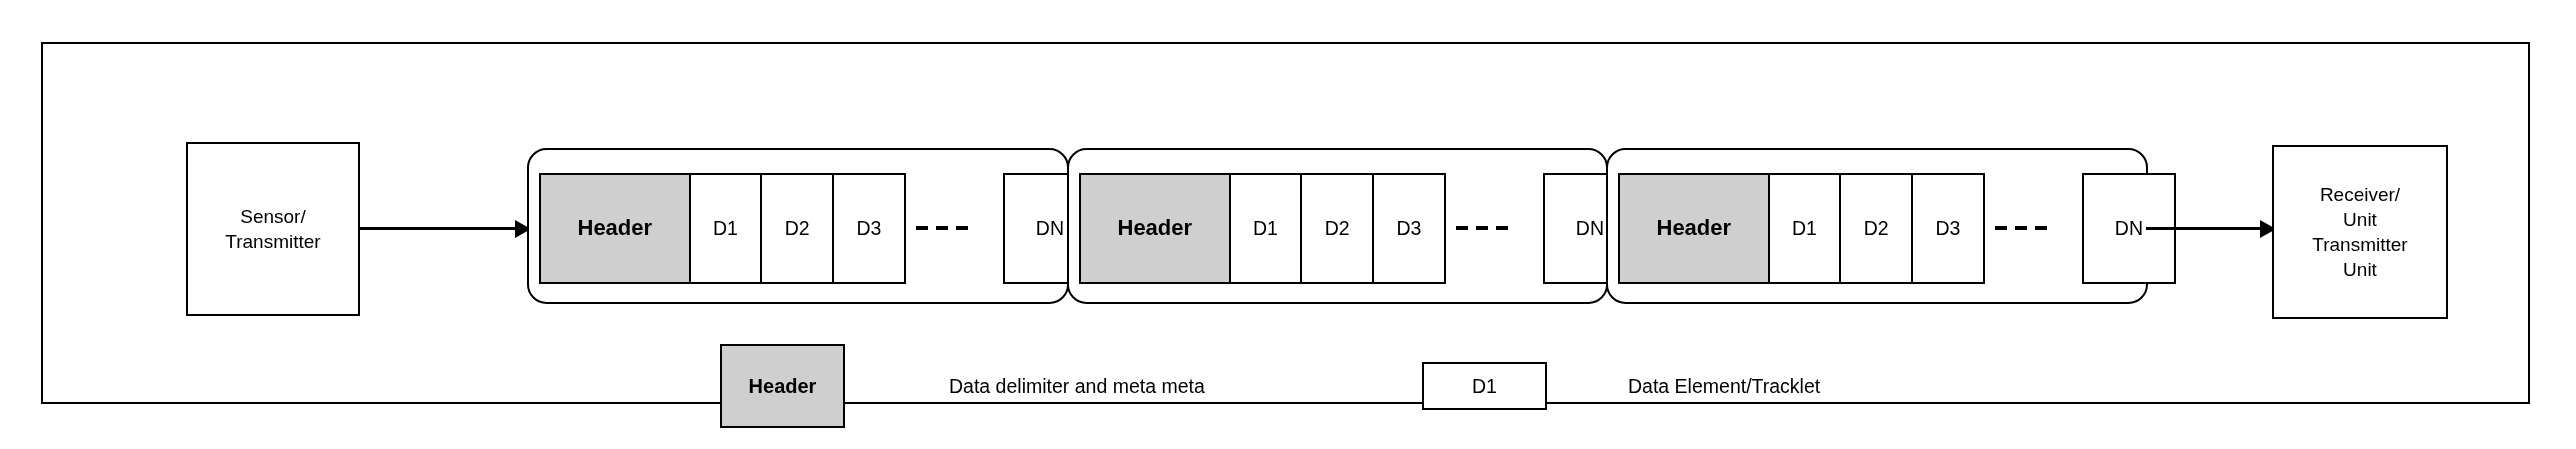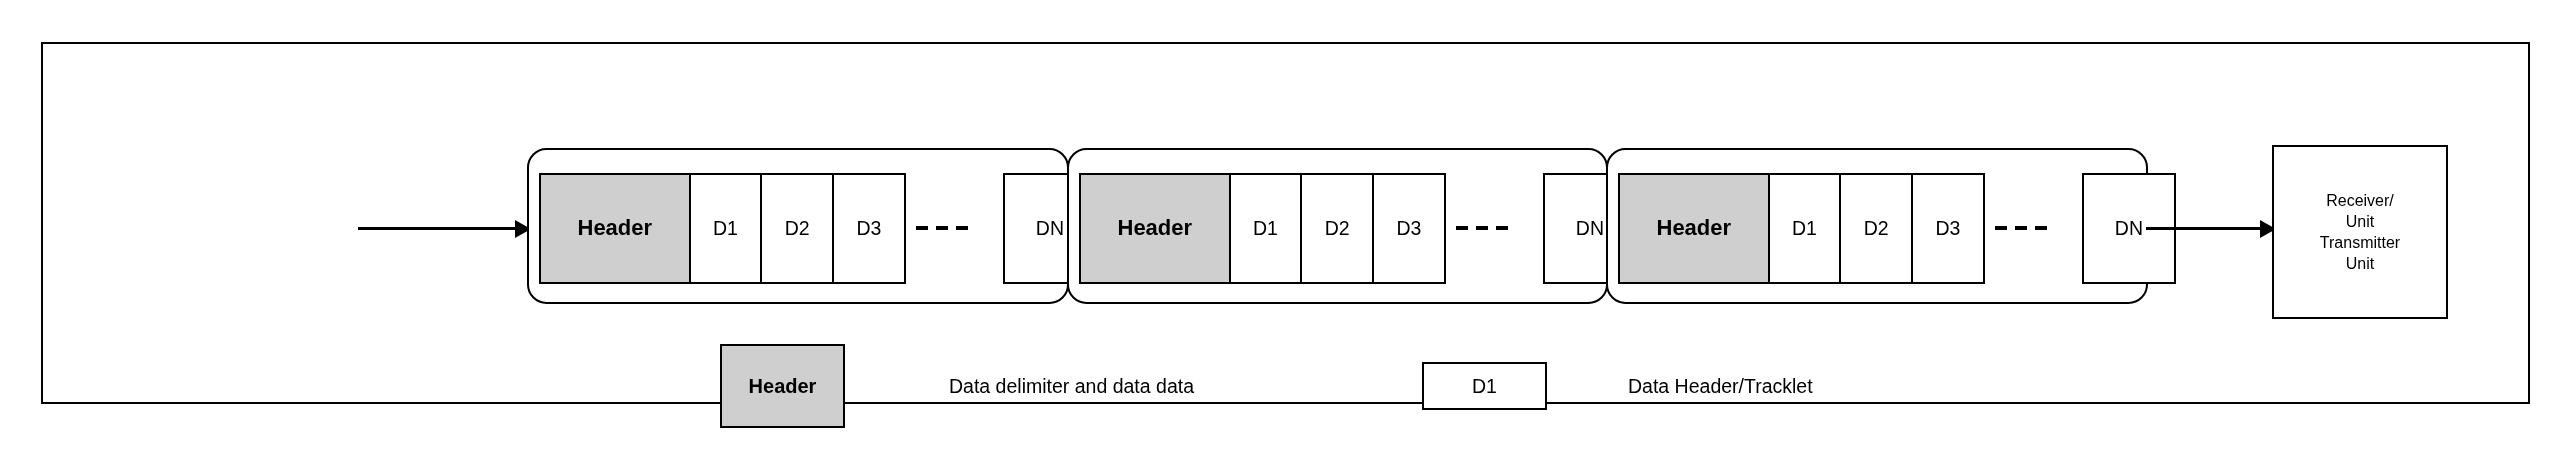--- a/index.html
+++ b/index.html
@@ -36,21 +36,21 @@
   
   .endpoint-box {
     position: absolute;
     box-sizing: border-box;
     border: 2.3px solid #000000;
     background: #ffffff;
     display: flex;
     align-items: center;
     justify-content: center;
     text-align: center;
-    font-size: 16px;
+    font-size: 19px;
     color: #000000;
     line-height: 1.32;
     padding: 1.5px 4.5px;
   }
   .endpoint-box .lines {
     display: block;
     width: 100%;
   }
   .endpoint-box .lines span {
     display: block;
@@ -206,20 +206,26 @@
     top: 333px;
   }
 </style>
 </head>
 <body>
 
 <div id="canvas">
 
   <div class="outer-frame">
 
+    <div id="sensor-box" class="endpoint-box">
+      <span class="lines">
+        <span>Sensor/</span>
+        <span>Transmitter</span>
+      </span>
+    </div>
 
     <div id="arrow-sensor-to-stream" class="arrow">
       <span class="head"></span>
     </div>
 
     <div class="packet-group" style="left:484px; width:542px;">
       <div class="packet-cells">
         <div class="cell header-cell">Header</div>
         <div class="cell data-cell contiguous">D1</div>
         <div class="cell data-cell contiguous">D2</div>
@@ -270,20 +276,20 @@
     <div id="receiver-box" class="endpoint-box">
       <span class="lines">
         <span>Receiver/</span>
         <span>Unit</span>
         <span>Transmitter</span>
         <span>Unit</span>
       </span>
     </div>
 
     <div id="legend-header-swatch" class="legend-swatch">Header</div>
-    <div id="legend-header-label" class="legend-label">Data delimiter and data data</div>
+    <div id="legend-header-label" class="legend-label">Data delimiter and meta meta</div>
 
     <div id="legend-data-swatch" class="legend-swatch">D1</div>
-    <div id="legend-data-label" class="legend-label">Data Header/Tracklet</div>
+    <div id="legend-data-label" class="legend-label">Data Element/Tracklet</div>
 
   </div>
 </div>
 
 
 </body></html>

